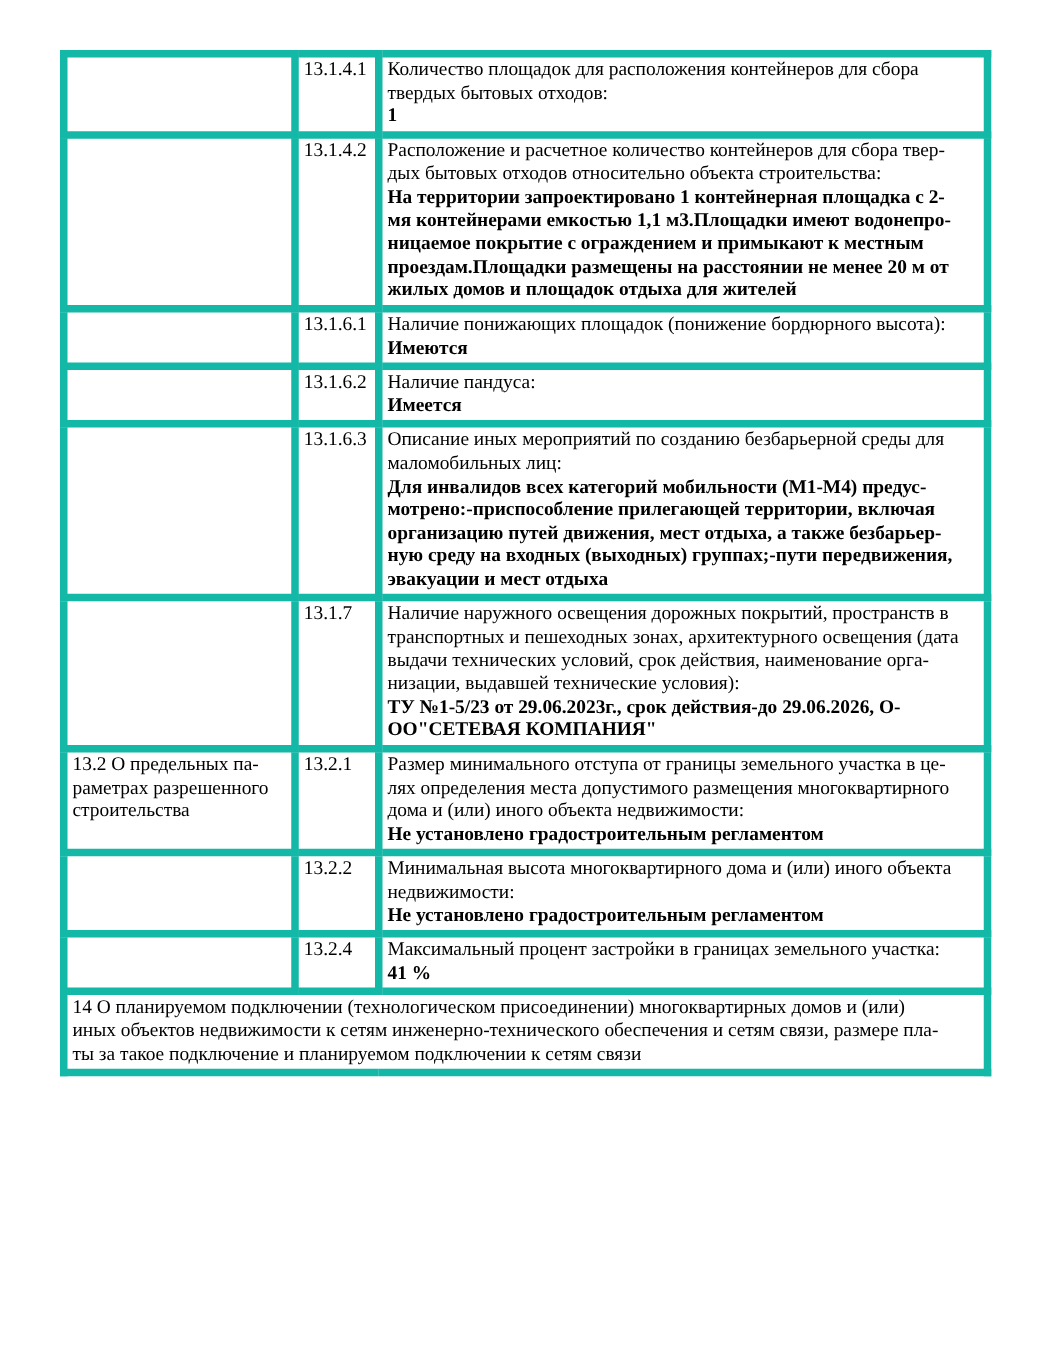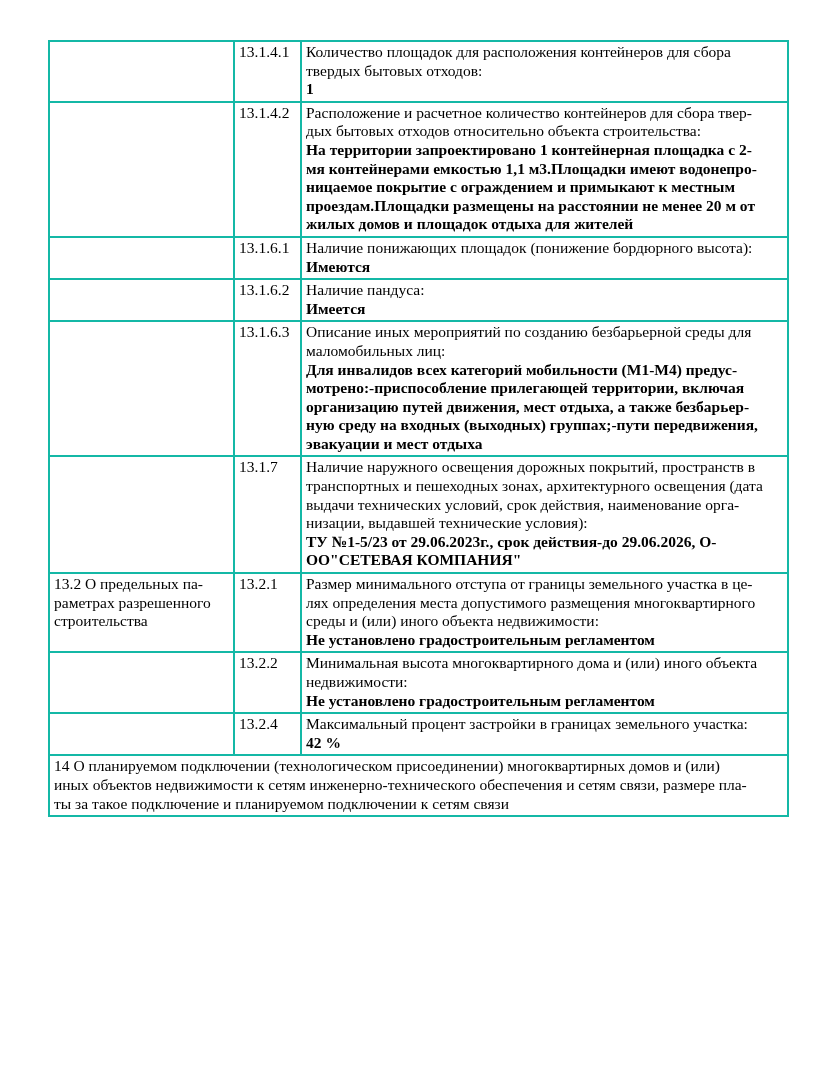--- a/index.html
+++ b/index.html
@@ -22,21 +22,21 @@
   }
   table.doc-table {
     border-collapse: collapse;
     table-layout: fixed;
     width: 739px;
   }
   table.doc-table col.c-section { width: 185px; }
   table.doc-table col.c-num     { width: 67px; }
   table.doc-table col.c-content { width: 487px; }
   table.doc-table td {
-    border: 2px solid #14b8a6;
+    border: 6px solid #14b8a6;
     padding: 1px 4px 2px 4px;
     font-size: 15.5px;
     line-height: 18.6px;
     vertical-align: top;
     overflow: hidden;
   }
   td.cell-section {
     vertical-align: middle;
   }
   td.cell-num {
@@ -154,21 +154,21 @@
             <div class="section-label">13.2 О предельных па-
 раметрах разрешенного
 строительства</div>
           </td>
         <td class="cell-num">
             <div>13.2.1</div>
           </td>
         <td class="cell-content">
           <div class="q-text">Размер минимального отступа от границы земельного участка в це-
 лях определения места допустимого размещения многоквартирного
-среды и (или) иного объекта недвижимости:</div>
+дома и (или) иного объекта недвижимости:</div>
           <div class="a-text">Не установлено градостроительным регламентом</div>
         </td>
       </tr>
       <tr>
         <td class="cell-section">
             <div class="section-label"></div>
           </td>
         <td class="cell-num">
             <div>13.2.2</div>
           </td>
@@ -180,21 +180,21 @@
       </tr>
       <tr>
         <td class="cell-section">
             <div class="section-label"></div>
           </td>
         <td class="cell-num">
             <div>13.2.4</div>
           </td>
         <td class="cell-content">
           <div class="q-text">Максимальный процент застройки в границах земельного участка:</div>
-          <div class="a-text">42 %</div>
+          <div class="a-text">41 %</div>
         </td>
       </tr>
       <tr>
         <td colspan="3">
           <div class="footer-text">14 О планируемом подключении (технологическом присоединении) многоквартирных домов и (или)
 иных объектов недвижимости к сетям инженерно-технического обеспечения и сетям связи, размере пла-
 ты за такое подключение и планируемом подключении к сетям связи</div>
         </td>
       </tr>
     </tbody>

